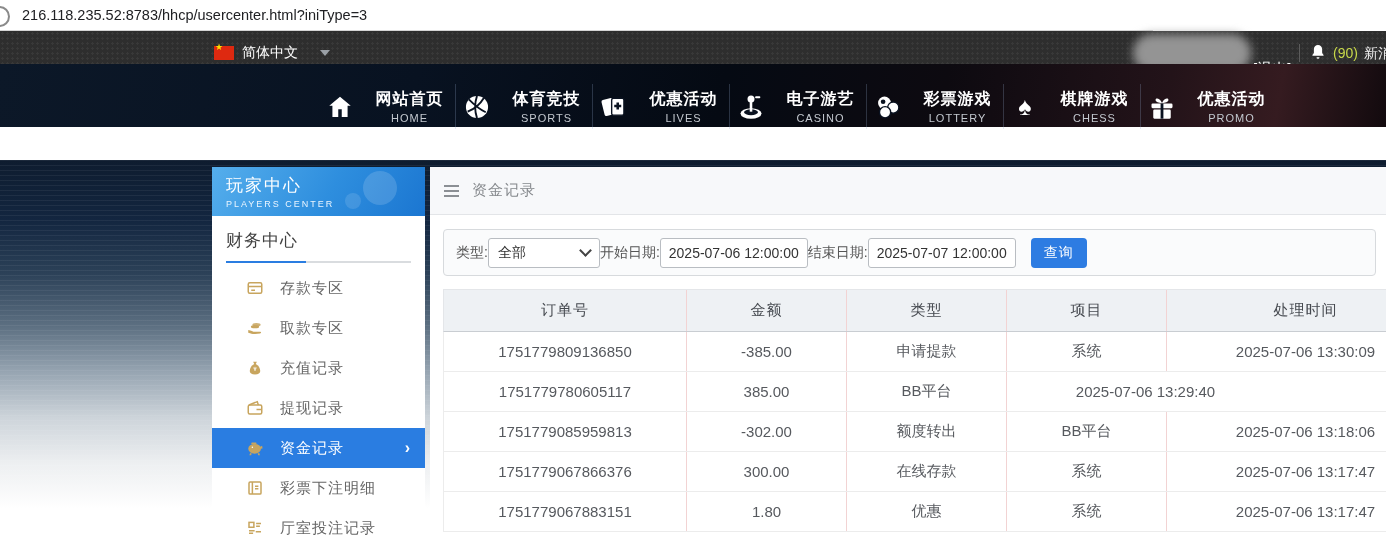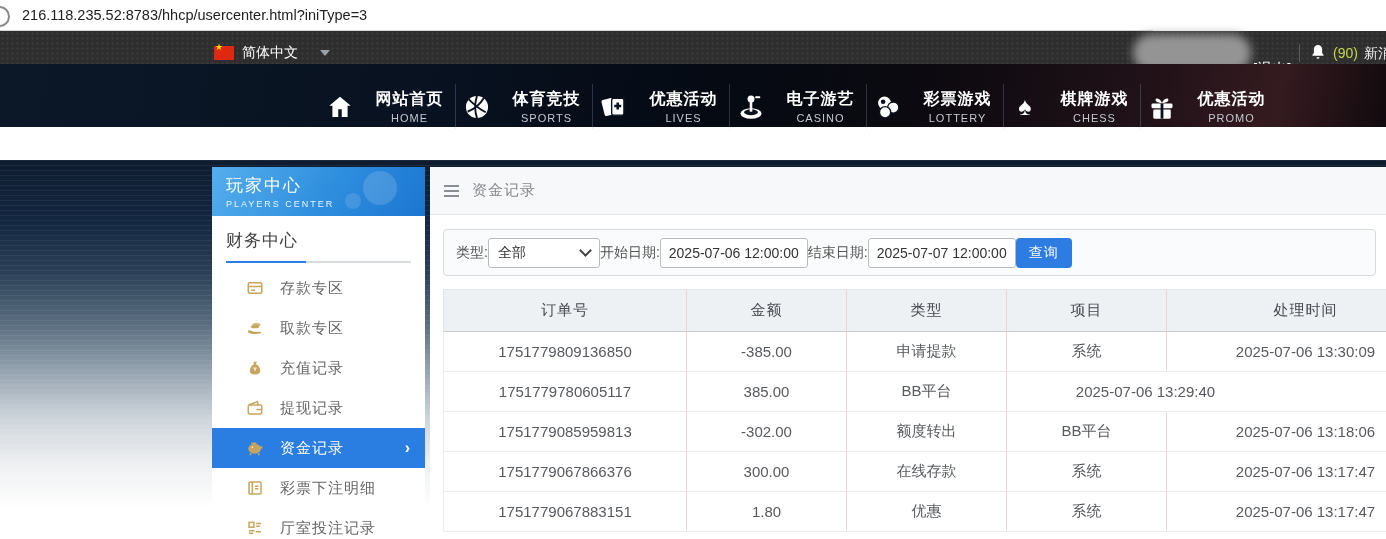--- a/index.html
+++ b/index.html
@@ -75,21 +75,21 @@
 
   .filter{margin:14px 10px 0 13px;height:47px;border:1px solid #d7dadd;border-radius:4px;background:#fafbfc;
     display:flex;align-items:center;padding-left:12px;box-sizing:border-box;gap:0;}
   .flabel{color:#555;font-size:14px;white-space:nowrap;}
   .select{width:112px;height:30px;border:1px solid #b9bdc2;border-radius:3px;background:#fff;display:flex;align-items:center;
     justify-content:space-between;padding:0 9px;box-sizing:border-box;cursor:pointer;}
   .select-value{font-size:14px;color:#333;}
   .sel-caret{width:7px;height:7px;border-right:2px solid #444;border-bottom:2px solid #444;transform:rotate(45deg);margin-top:-4px;}
   .finput{width:148px;height:30px;border:1px solid #b9bdc2;border-radius:3px;background:#fff;padding:0 8px;box-sizing:border-box;
     font-size:14px;color:#333;font-family:"Liberation Sans","DejaVu Sans",sans-serif;outline:none;}
-  .search{height:30px;padding:0 13px;background:#2d7ce2;border:none;border-radius:4px;color:#fff;font-size:14px;
+  .search{margin-left:15px;height:30px;padding:0 13px;background:#2d7ce2;border:none;border-radius:4px;color:#fff;font-size:14px;
     cursor:pointer;font-family:inherit;letter-spacing:1px;}
 
   .table{margin:13px 0 0 13px;width:1004px;}
   .thead{display:flex;height:43px;background:#eef1f4;border:1px solid #e4e6e9;border-bottom:1px solid #c9cdd2;box-sizing:border-box;}
   .th{display:flex;align-items:center;justify-content:center;font-size:15px;color:#45494f;letter-spacing:1px;box-sizing:border-box;}
   .trow{display:flex;height:40px;border-bottom:1px solid #ececec;border-left:1px solid #ececec;box-sizing:border-box;background:#fff;}
   .td{display:flex;align-items:center;justify-content:center;font-size:15px;color:#56595e;box-sizing:border-box;}
   .th + .th,.td + .td{border-left:1px solid #f2d3d3;}
   .c0{width:242px;}.c1{width:160px;}.c2{width:160px;}.c3{width:160px;}.c4{width:278px;}
 </style>

